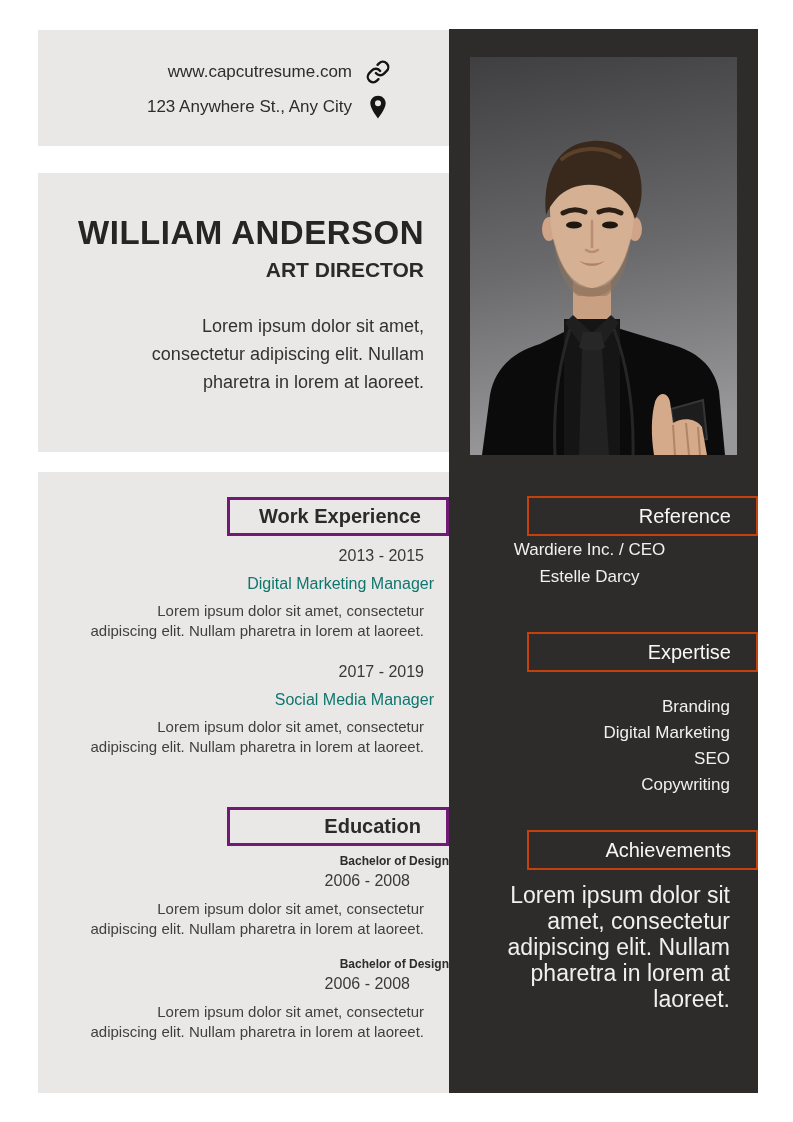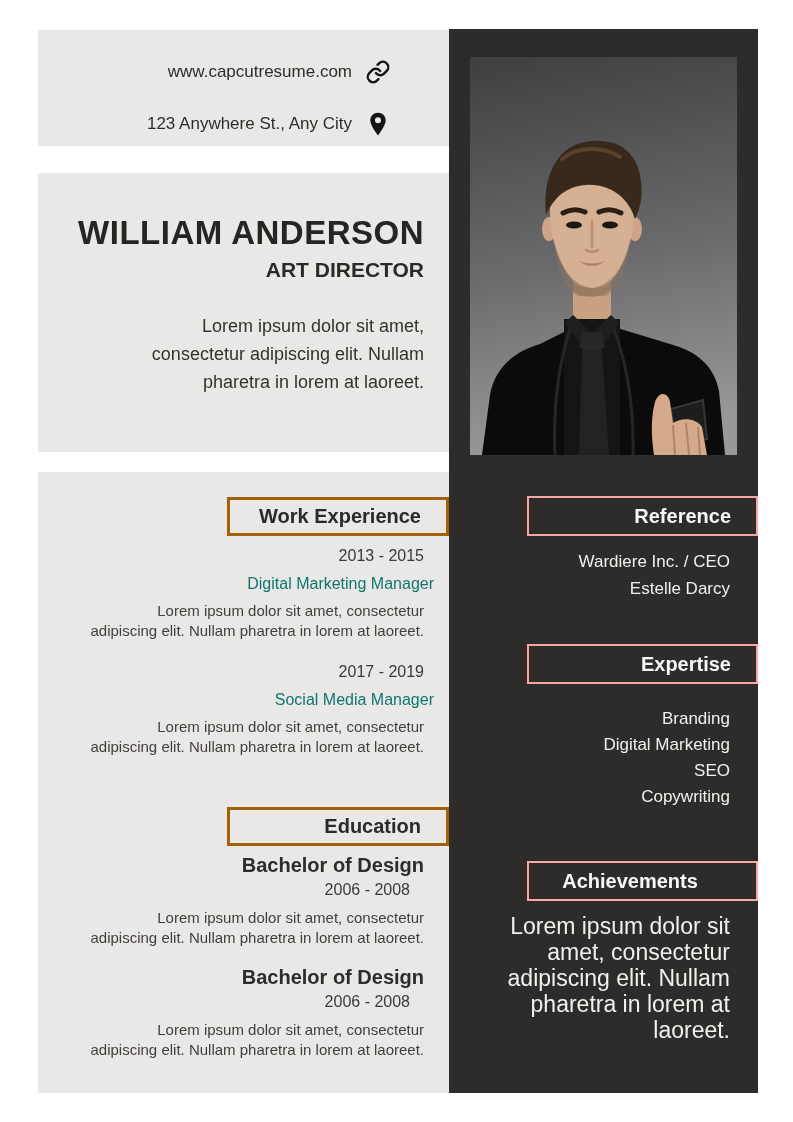--- a/index.html
+++ b/index.html
@@ -1,60 +1,60 @@
 <!DOCTYPE html>
 <html><head>
 <meta charset="utf-8">
 <style>
   html,body{margin:0;padding:0;background:#ffffff;}
   .page{position:relative;width:793px;height:1122px;background:#ffffff;
         font-family:"Liberation Sans",sans-serif;overflow:hidden;}
   .gblock{position:absolute;background:#e9e8e6;}
   #contact-block{left:38px;top:30px;width:411px;height:116px;
         display:flex;flex-direction:column;align-items:flex-end;
-        padding:28px 58px 0 0;box-sizing:border-box;gap:24px;}
+        padding:28px 58px 0 0;box-sizing:border-box;gap:7px;}
   .contact-row{display:flex;align-items:center;gap:13px;height:28px;
         font-size:17px;color:#2e2d2b;}
   .contact-row svg{display:block;}
 
   #name-block{left:38px;top:173px;width:411px;height:279px;
         text-align:right;padding:40px 25px 0 0;box-sizing:border-box;}
   .person-name{margin:0;font-size:33px;font-weight:700;color:#262523;
         letter-spacing:.5px;line-height:40px;}
   .person-role{margin-top:5px;font-size:21px;font-weight:700;color:#2b2a28;}
   .person-summary{margin-top:30px;font-size:18px;line-height:28px;
         color:#33322f;white-space:pre-line;}
 
   #main-block{left:38px;top:472px;width:411px;height:621px;
         text-align:right;box-sizing:border-box;}
   .sec-box{margin:25px 0 0 auto;width:222px;box-sizing:border-box;
-        border:3px solid #a16207;padding:4px 25px 4px 0;
+        border:3px solid #701a75;padding:4px 25px 4px 0;
         font-size:20px;font-weight:700;color:#2b2a28;line-height:25px;}
   .edate{margin-top:11px;padding-right:25px;font-size:16px;color:#3a3938;}
   .erole{margin-top:10px;padding-right:15px;font-size:16px;color:#0f766e;}
   .edesc{margin-top:8px;padding-right:25px;font-size:15px;line-height:20px;
         color:#413f3d;white-space:pre-line;}
   .we-entry2{margin-top:22px;}
   .edu-box{margin-top:50px;}
-  .edu-degree{margin-top:8px;padding-right:25px;font-size:20px;font-weight:700;color:#2d2c2a;}
+  .edu-degree{margin-top:8px;font-size:12px;font-weight:700;color:#2d2c2a;}
   .edu-date{margin-top:4px;padding-right:39px;font-size:16px;color:#3a3938;}
   .edu-desc{margin-top:9px;}
   .edu-degree2{margin-top:18px;}
 
   #dark-panel{position:absolute;left:449px;top:29px;width:309px;height:1064px;
         background:#2d2c2a;text-align:right;color:#f4f4f4;box-sizing:border-box;}
   .photo{margin:28px 21px 0 21px;width:267px;height:398px;}
   .photo svg{display:block;}
   .sec-box-light{margin:41px 0 0 auto;width:231px;box-sizing:border-box;
-        border:2px solid #fca5a5;padding:5px 25px 5px 0;
-        font-size:20px;font-weight:700;line-height:26px;color:#f7f7f7;}
+        border:2px solid #c2410c;padding:5px 25px 5px 0;
+        font-size:20px;font-weight:400;line-height:26px;color:#f7f7f7;}
   .exp-box{margin-top:42px;}
-  .ach-box{margin-top:51px;text-align:center;}
+  .ach-box{margin-top:32px;}
   .panel-line{padding-right:28px;font-size:17px;line-height:27px;color:#f1f0ee;}
-  .ref-group{margin-top:12px;}
+  .ref-group{text-align:center;}
   .exp-list{margin-top:22px;}
   .exp-item{padding-right:28px;font-size:17px;line-height:26px;color:#f1f0ee;}
   .ach-text{margin-top:12px;padding-right:28px;font-size:23px;line-height:26px;
         color:#f1f0ee;white-space:pre-line;}
 </style>
 </head>
 <body>
 
 <div class="page">
 

